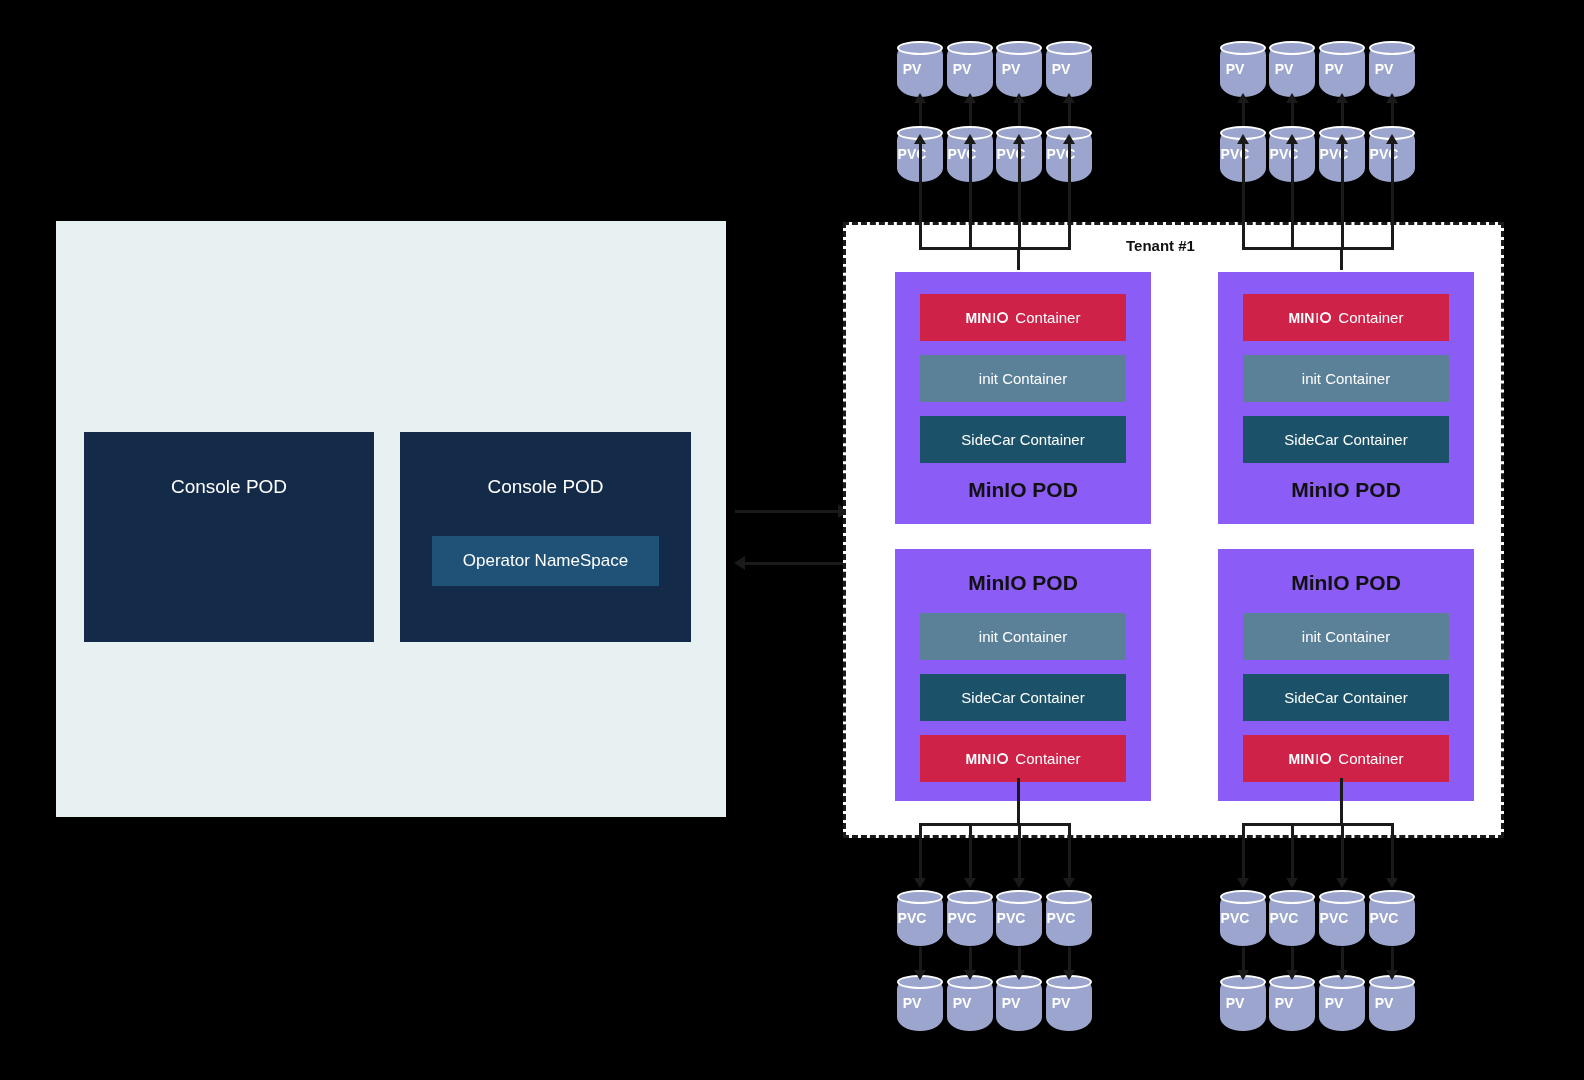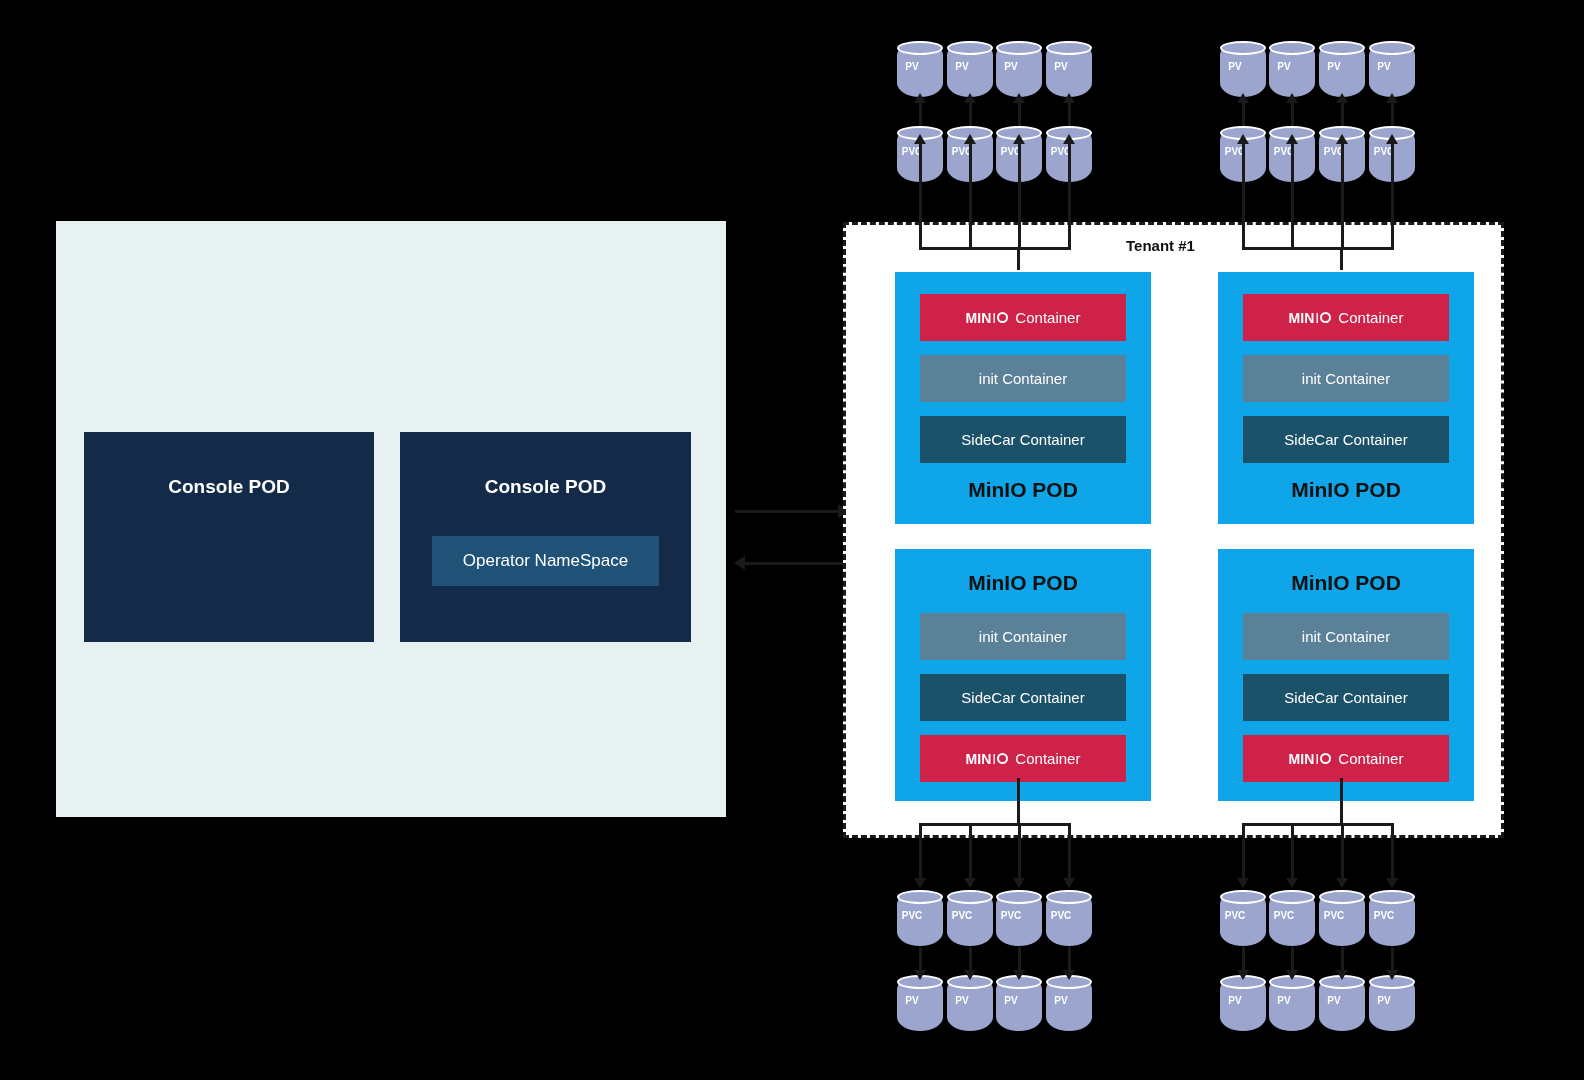--- a/index.html
+++ b/index.html
@@ -47,21 +47,21 @@
     background: #142A49;
     box-sizing: border-box;
   }
   .pod-navy .pod-label {
     position: absolute;
     left: 0;
     top: 44px;
     width: 100%;
     text-align: center;
     font-size: 19px;
-    font-weight: bold;
+    font-weight: normal;
     color: #FFFFFF;
   }
   .pod-navy .inner-container {
     position: absolute;
     left: 32px;
     right: 32px;
     top: 104px;
     height: 50px;
     background: #1F5276;
     display: flex;
@@ -88,21 +88,21 @@
     position: absolute;
     left: 280px;
     top: 12px;
     font-size: 15px;
     font-weight: bold;
     color: #111111;
   }
 
   .minio-pod {
     position: absolute;
-    background: #0ea5e9;
+    background: #8b5cf6;
     box-sizing: border-box;
   }
   .minio-pod .pod-heading {
     position: absolute;
     left: 0;
     width: 100%;
     text-align: center;
     font-size: 21px;
     font-weight: bold;
     color: #111111;
@@ -181,21 +181,21 @@
     border: 2px solid #FFFFFF;
     border-radius: 50%;
     box-sizing: border-box;
     background: #9BA5CE;
   }
   .cyl .cyl-label {
     position: absolute;
     left: 0; right: 16px;
     top: 20px;
     text-align: center;
-    font-size: 10px;
+    font-size: 14px;
     font-weight: bold;
     color: #FFFFFF;
   }
 
   
   .ln {
     position: absolute;
     background: #1A1A1A;
   }
   .ln-v { width: 3px; }

